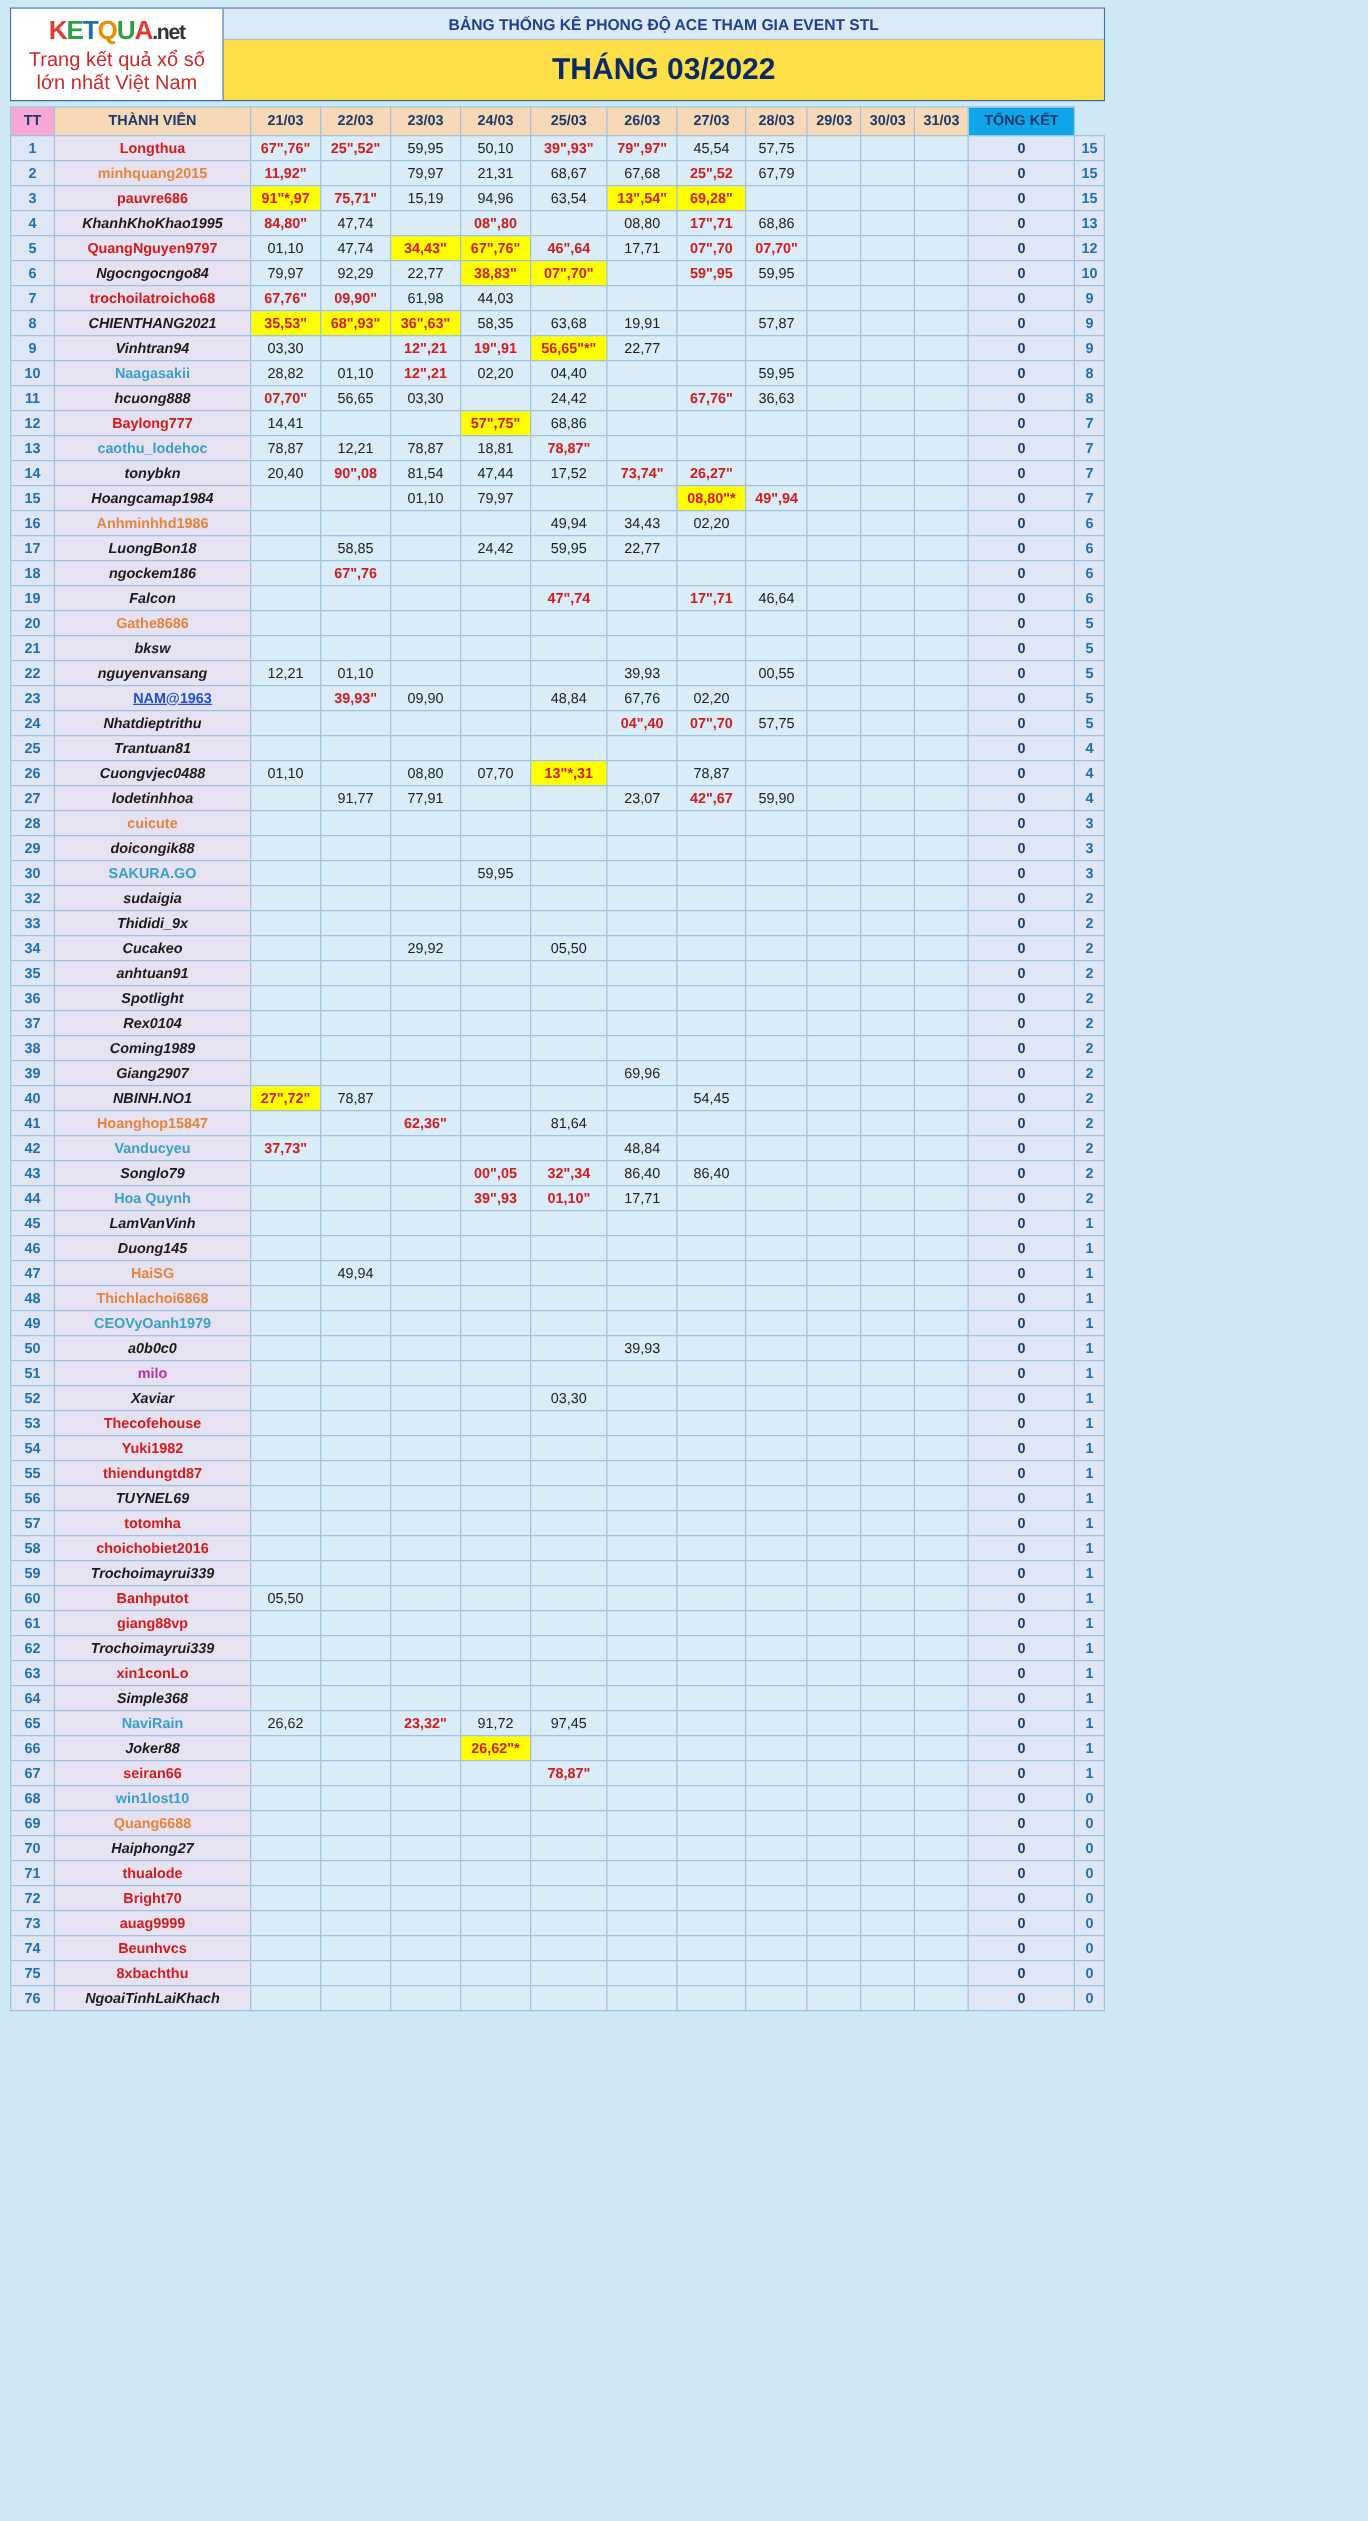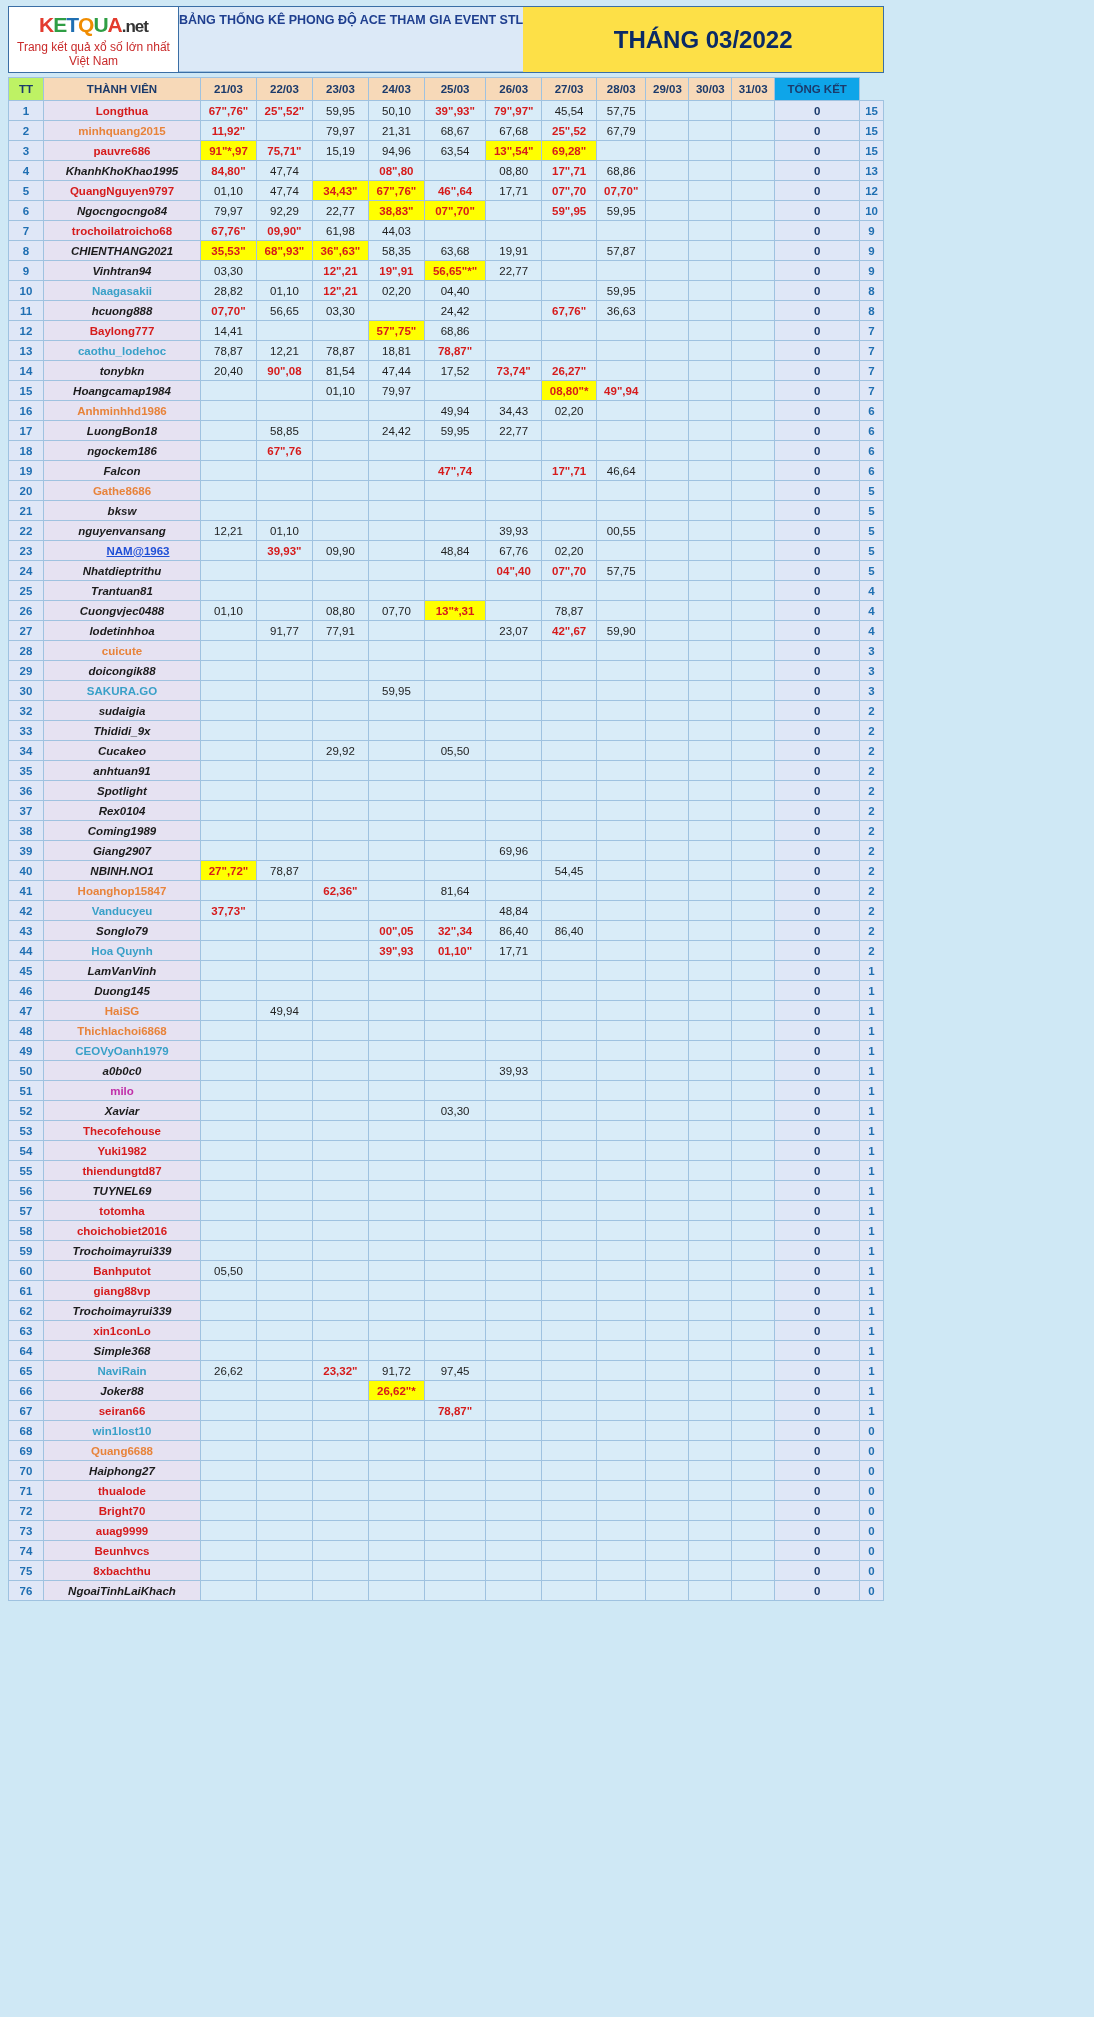--- a/index.html
+++ b/index.html
@@ -8,28 +8,28 @@
   .topbar{display:flex;border:1px solid #3a6ea5;background:#e8f1fb;}
   .logo{width:170px;border-right:1px solid #3a6ea5;background:#ffffff;text-align:center;padding:6px 4px 4px 4px;box-sizing:border-box;}
   .logo .brand{font-size:21px;font-weight:bold;letter-spacing:-1px;}
   .logo .brand .k{color:#e33b2e;}
   .logo .brand .e{color:#2f9e44;}
   .logo .brand .t{color:#1f6fb2;}
   .logo .brand .q{color:#f08c00;}
   .logo .brand .u{color:#2f9e44;}
   .logo .brand .a{color:#e33b2e;}
   .logo .brand .net{color:#333;font-size:17px;}
-  .logo .slogan{font-size:12px;color:#c92a2a;margin-top:3px;}
-  .titlewrap{flex:1;display:flex;flex-direction:row;}
+  .logo .slogan{font-size:16px;color:#c92a2a;margin-top:3px;}
+  .titlewrap{flex:1;display:flex;flex-direction:column;}
   .title1{text-align:center;font-size:12.5px;font-weight:bold;color:#1f3f8f;padding:6px 0 4px 0;border-bottom:1px solid #9fc2e0;background:#dce9f7;}
   .title2{flex:1;display:flex;align-items:center;justify-content:center;font-size:24px;font-weight:bold;color:#0a2a66;background:#fde047;}
   table{border-collapse:collapse;width:100%;margin-top:4px;font-size:11.5px;}
   th,td{border:1px solid #9fc2e0;height:19px;padding:0 3px;text-align:center;white-space:nowrap;}
   thead th{background:#f7d9b8;color:#1b3a6b;font-weight:bold;font-size:11.5px;height:22px;}
-  thead th.tt{background:#bef264;width:28px;}
+  thead th.tt{background:#f9a8d4;width:28px;}
   thead th.member{width:150px;text-align:center;}
   thead th.total{background:#0ea5e9;color:#1b3a6b;width:78px;}
   td.tt{background:#dfe7f7;color:#1f6fb2;font-weight:bold;width:28px;}
   td.member{background:#e6e2f2;font-weight:bold;}
   td.day{background:#d9ecf8;}
   td.zero{background:#dfe7f7;color:#1b3a6b;font-weight:bold;}
   td.total{background:#dfe7f7;color:#1f6fb2;font-weight:bold;}
   .v-red{color:#d61b1b;font-weight:bold;}
   .v-dark{color:#222;}
   .hl{background:#ffff00 !important;}

